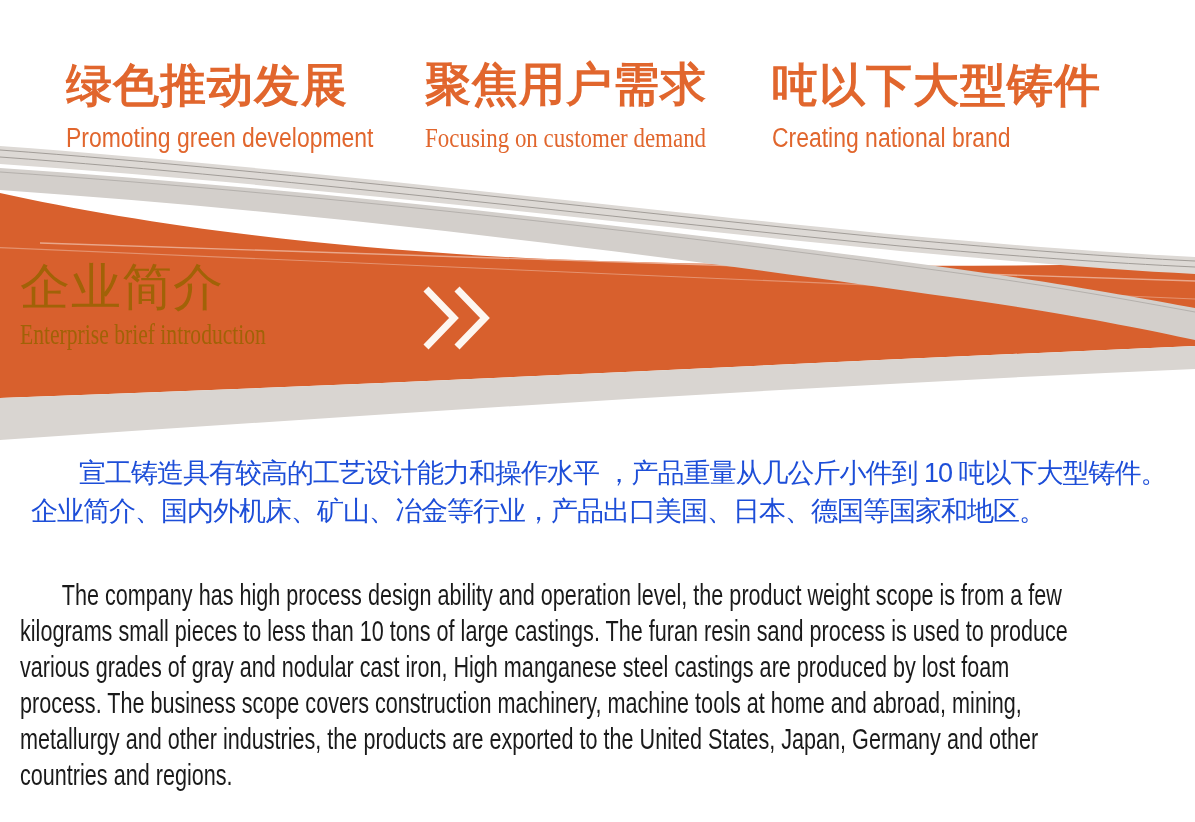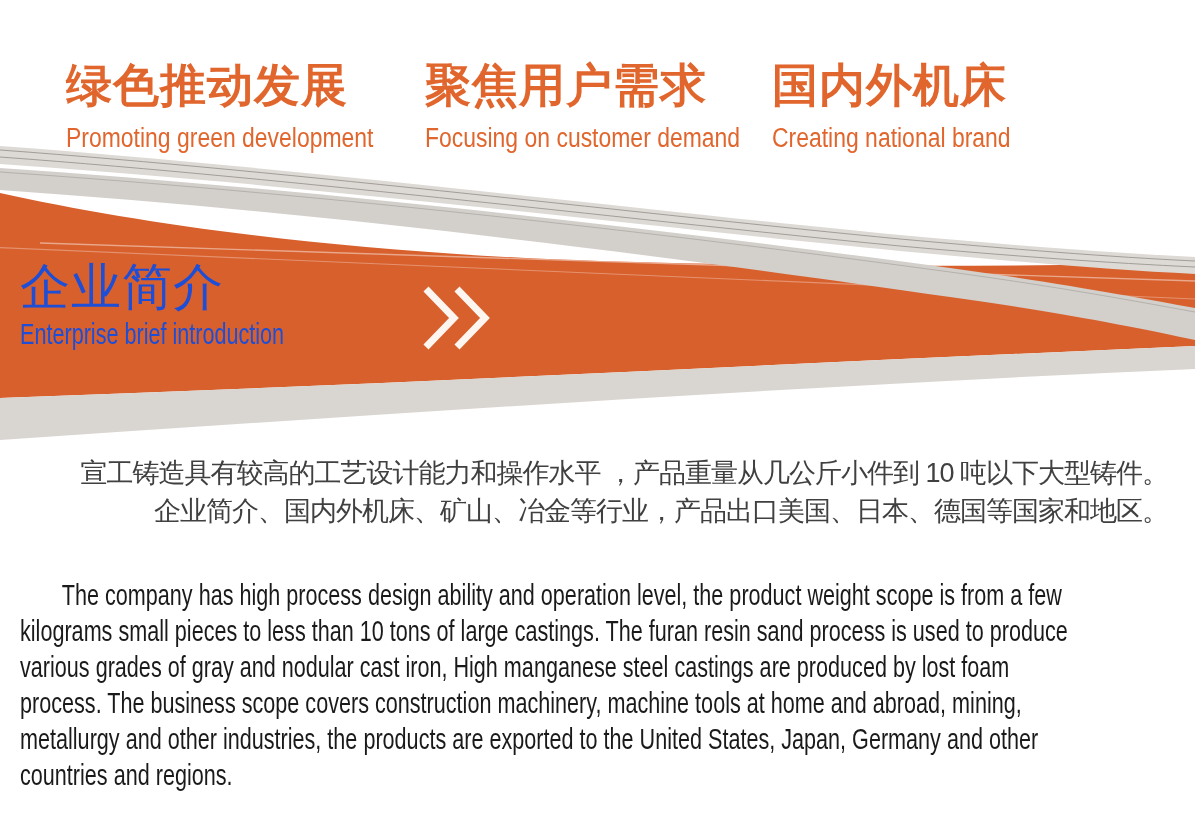--- a/index.html
+++ b/index.html
@@ -5,35 +5,35 @@
   html,body{margin:0;padding:0;}
   body{font-family:"Liberation Sans",sans-serif;background:#ffffff;}
   .page{position:relative;width:1195px;height:822px;background:#ffffff;overflow:hidden;}
 
   
   .slogan{position:absolute;top:61px;}
   .slogan .cn{font-size:46px;font-weight:bold;color:#E1662D;line-height:1.05;letter-spacing:1px;white-space:nowrap;}
   .slogan .en{margin-top:14px;font-size:27px;color:#E1662D;white-space:nowrap;
               transform:scaleX(0.85);transform-origin:left top;}
   .slogan-1{left:66px;}
-  .slogan-2{left:425px;}
+  .slogan-2{left:425px;font-family:Liberation Serif, serif;}
   .slogan-3{left:772px;}
 
   
   .art{position:absolute;left:0;top:0;width:1195px;height:455px;}
 
   
-  .banner-text{position:absolute;left:20px;top:260px;color:#1d4ed8;}
+  .banner-text{position:absolute;left:20px;top:260px;color:#a16207;font-family:Liberation Serif, serif;}
   .banner-text .cn{font-size:50px;line-height:1.1;letter-spacing:1px;white-space:nowrap;}
   .banner-text .en{margin-top:2px;font-size:30px;white-space:nowrap;
                    transform:scaleX(0.72);transform-origin:left top;}
   .chevron{position:absolute;left:421px;top:284px;width:70px;height:68px;}
 
   
-  .body-cn{position:absolute;left:8px;top:454px;width:1160px;color:#404040;text-align:right;}
+  .body-cn{position:absolute;left:31px;top:454px;width:1160px;color:#1d4ed8;}
   .body-cn .line{font-size:27px;line-height:38px;letter-spacing:-1px;white-space:nowrap;}
   .body-cn .line.ind{padding-left:48px;}
 
   .body-en{position:absolute;left:20px;top:577px;width:1620px;color:#1A1A1A;
            transform:scaleX(0.72);transform-origin:left top;}
   .body-en .line{font-size:30px;line-height:36px;white-space:nowrap;}
   .body-en .line.ind{padding-left:58px;}
 </style>
 </head>
 <body>
@@ -42,21 +42,21 @@
 
   <div class="slogan slogan-1">
     <div class="cn">绿色推动发展</div>
     <div class="en">Promoting green development</div>
   </div>
   <div class="slogan slogan-2">
     <div class="cn">聚焦用户需求</div>
     <div class="en">Focusing on customer demand</div>
   </div>
   <div class="slogan slogan-3">
-    <div class="cn">国内外机床</div>
+    <div class="cn">吨以下大型铸件</div>
     <div class="en">Creating national brand</div>
   </div>
 
   <svg class="art" viewBox="0 0 1195 455" xmlns="http://www.w3.org/2000/svg" aria-hidden="true">
     <defs>
       <clipPath id="orangeClip">
         <path d="M0,193 C150,226 350,253 600,261 C800,267 1000,267 1195,263 L1195,346 C800,363 400,384 0,398 Z"></path>
       </clipPath>
     </defs>
 

